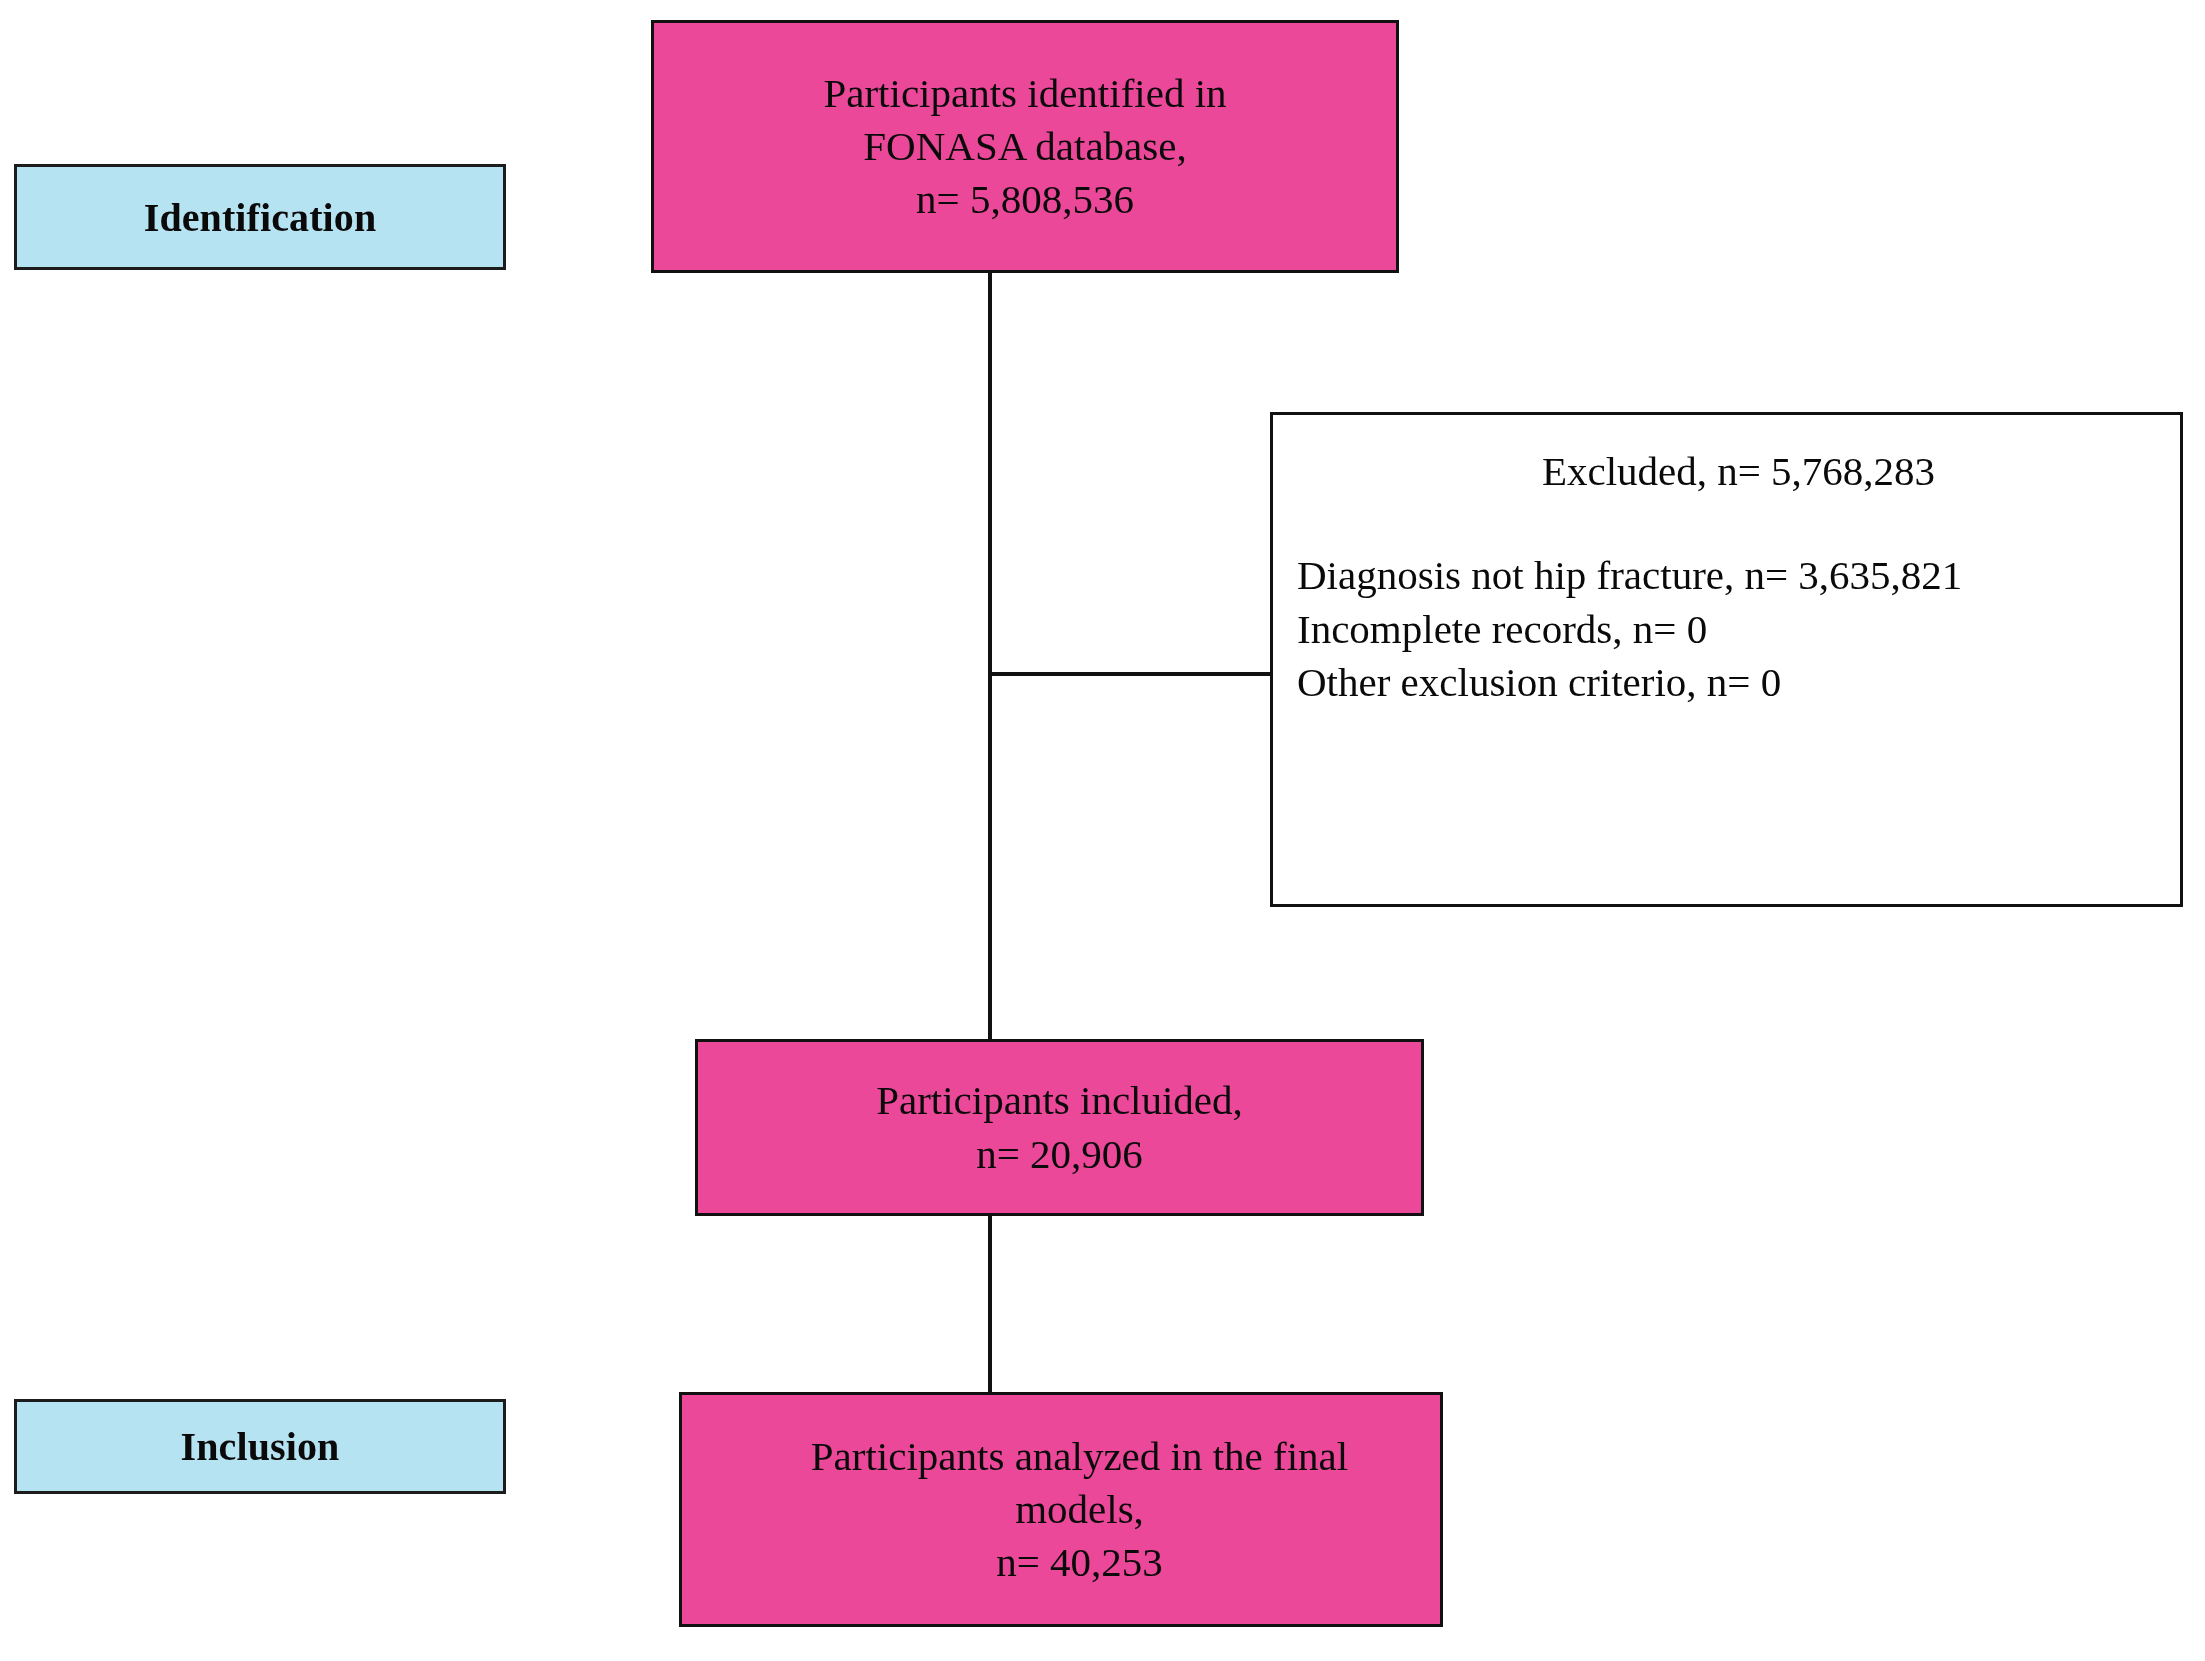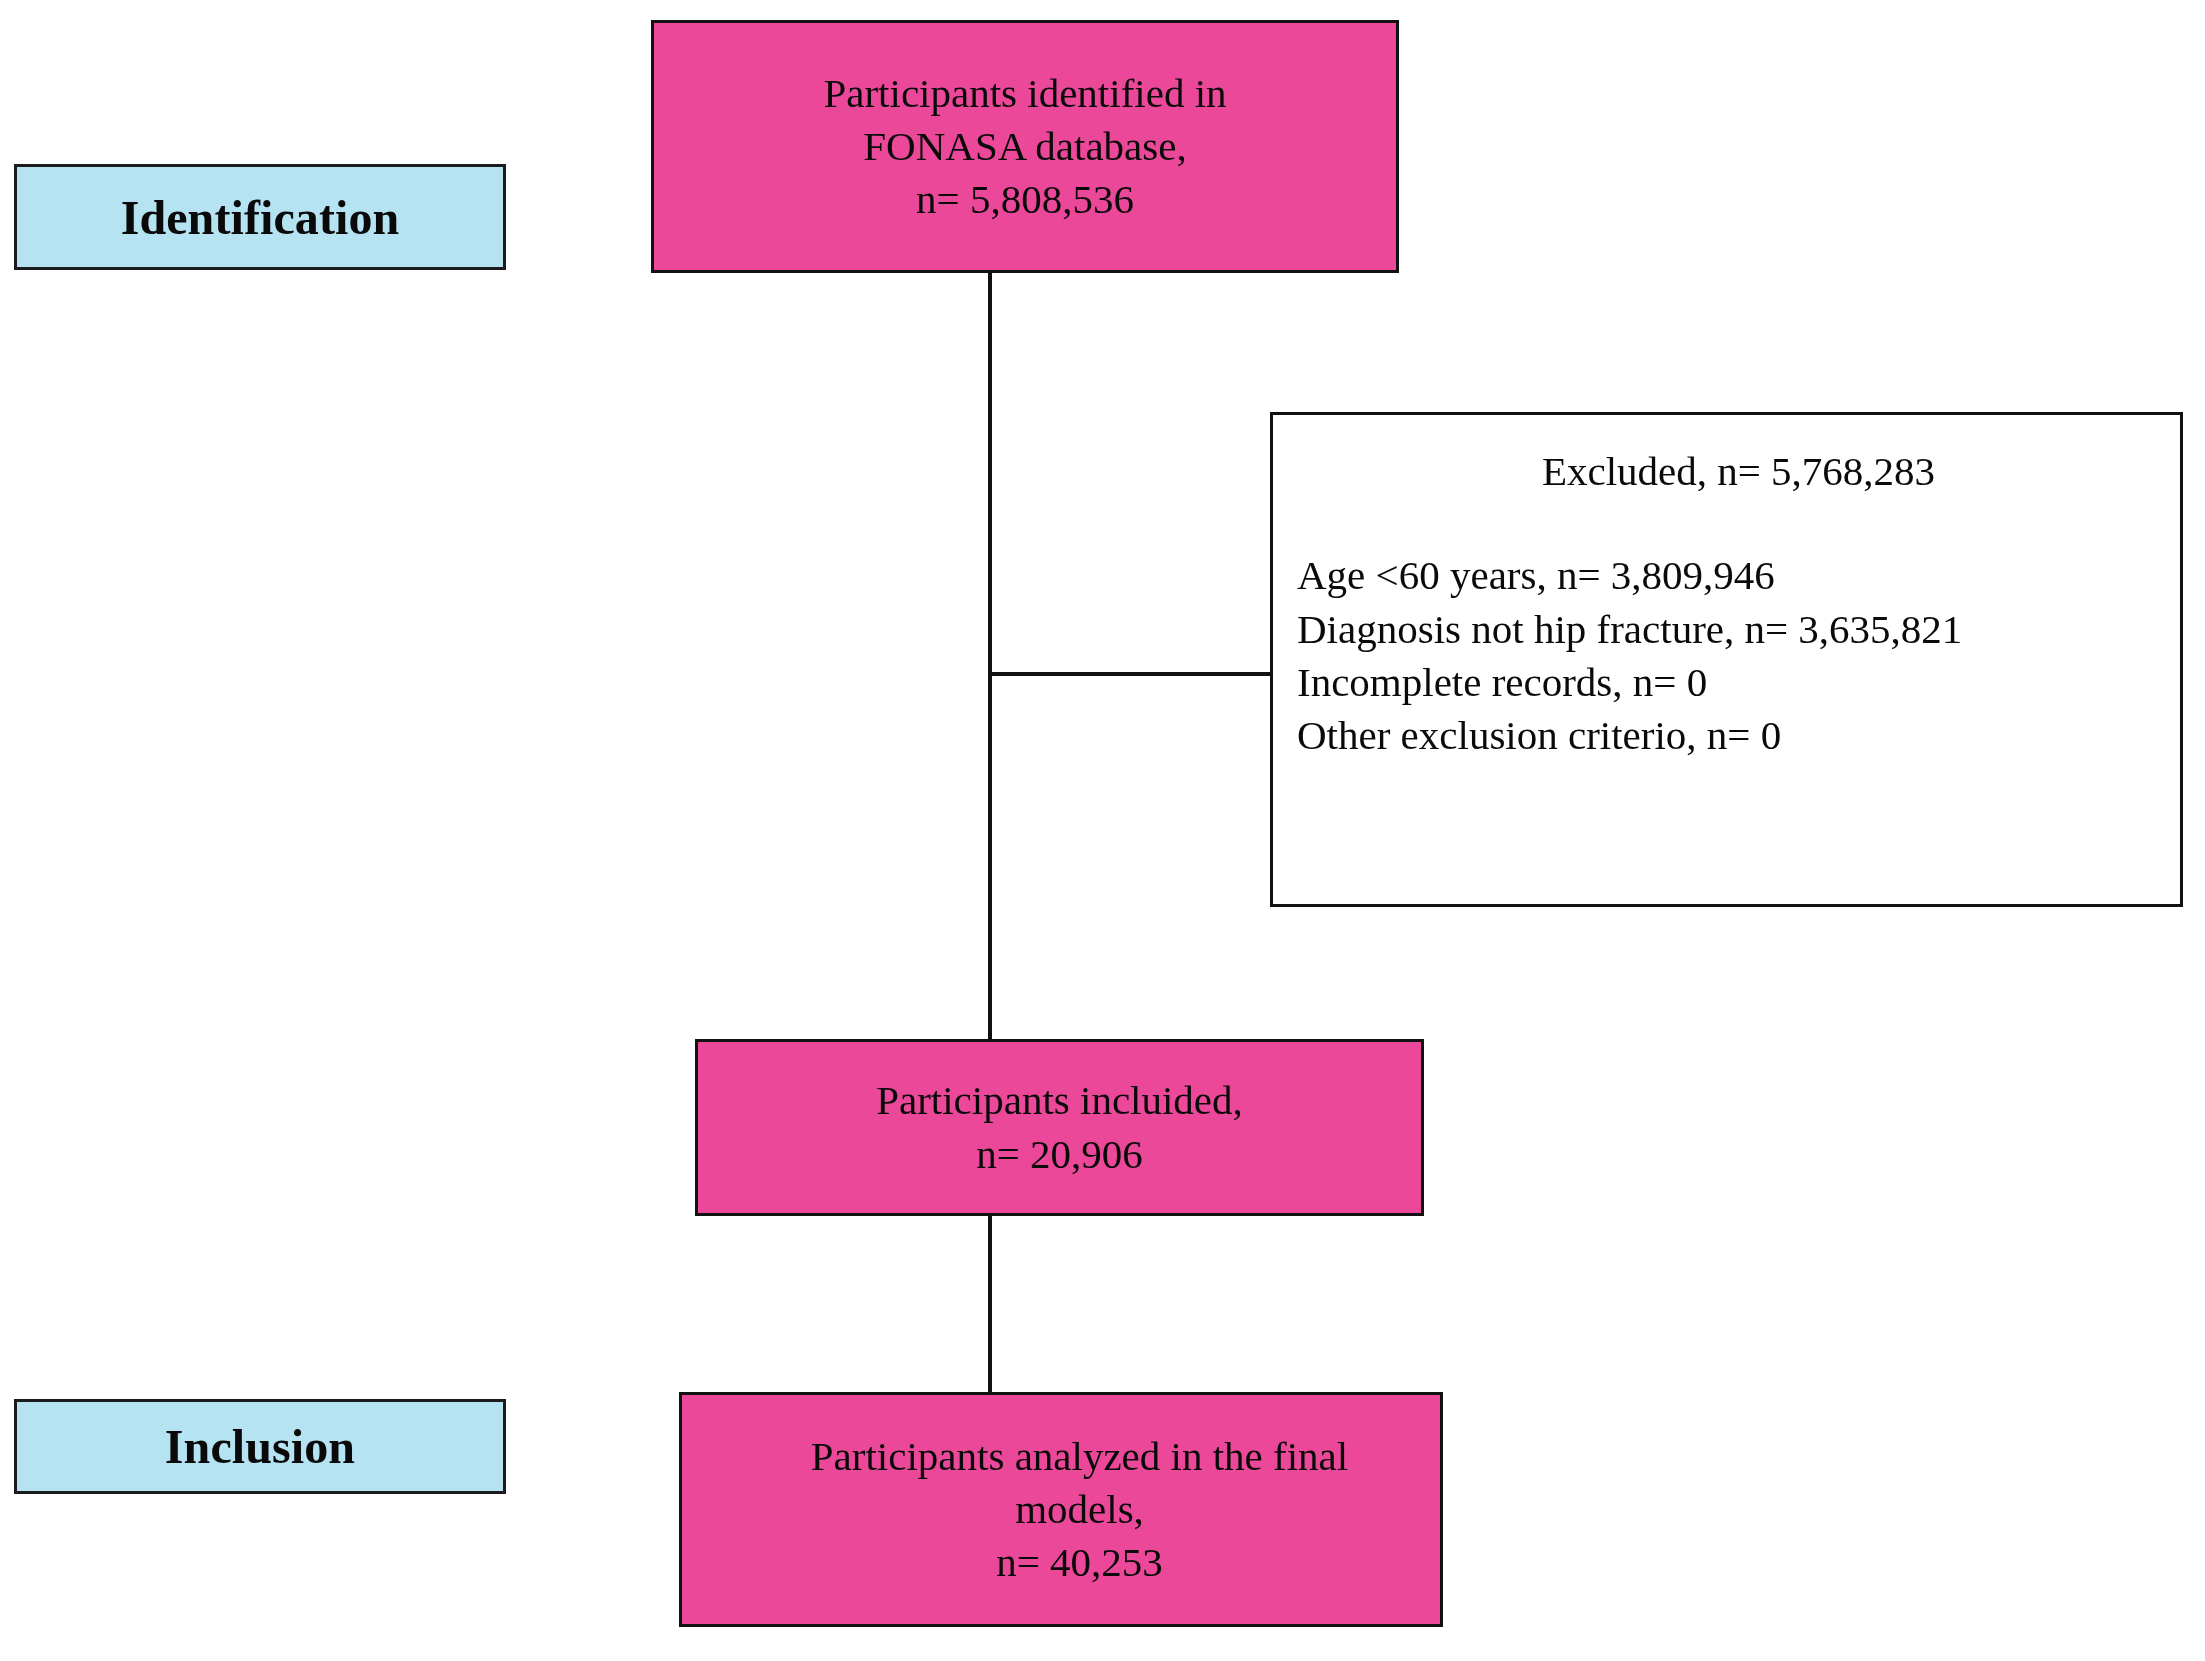--- a/index.html
+++ b/index.html
@@ -40,21 +40,21 @@
   .stage-label {
     position: absolute;
     box-sizing: border-box;
     background: #b5e3f2;
     border: 3.5px solid #1c1c1c;
     display: flex;
     align-items: center;
     justify-content: center;
   }
   .stage-label .stage-text {
-    font-size: 48px;
+    font-size: 40px;
     font-weight: bold;
     color: #0a0a0a;
     letter-spacing: 0.1px;
   }
 
   
   .exclusion-box {
     position: absolute;
     box-sizing: border-box;
     background: #ffffff;
@@ -113,21 +113,20 @@
 
   <div class="flow-box" style="left:651px; top:20px; width:748px; height:253px;">
     <div class="box-text">Participants identified in
 FONASA database,
 n= 5,808,536</div>
   </div>
 
   <div class="exclusion-box" style="left:1270px; top:412px; width:913px; height:495px;">
     <div class="excl-head">Excluded, n= 5,768,283</div>
     <div class="excl-spacer"></div>
-    <div class="excl-line">Age &lt;60 years, n= 3,809,946</div>
     <div class="excl-line">Diagnosis not hip fracture, n= 3,635,821</div>
     <div class="excl-line">Incomplete records, n= 0</div>
     <div class="excl-line">Other exclusion criterio, n= 0</div>
   </div>
 
   <div class="flow-box" style="left:695px; top:1039px; width:729px; height:177px;">
     <div class="box-text">Participants incluided,
 n= 20,906</div>
   </div>
 

